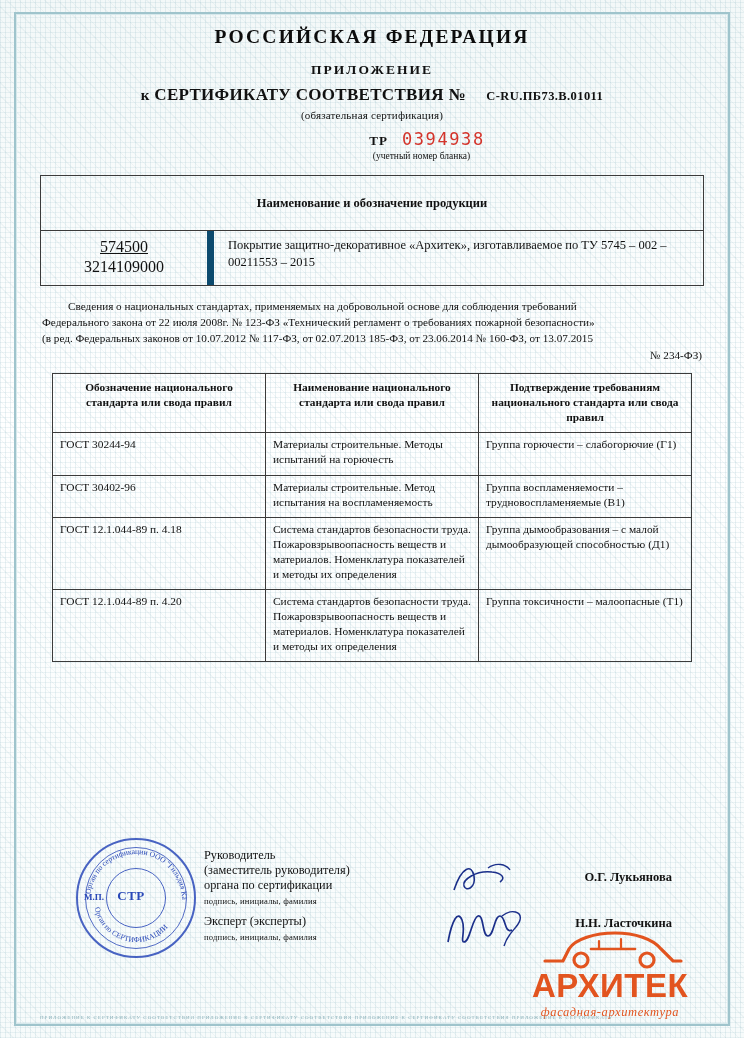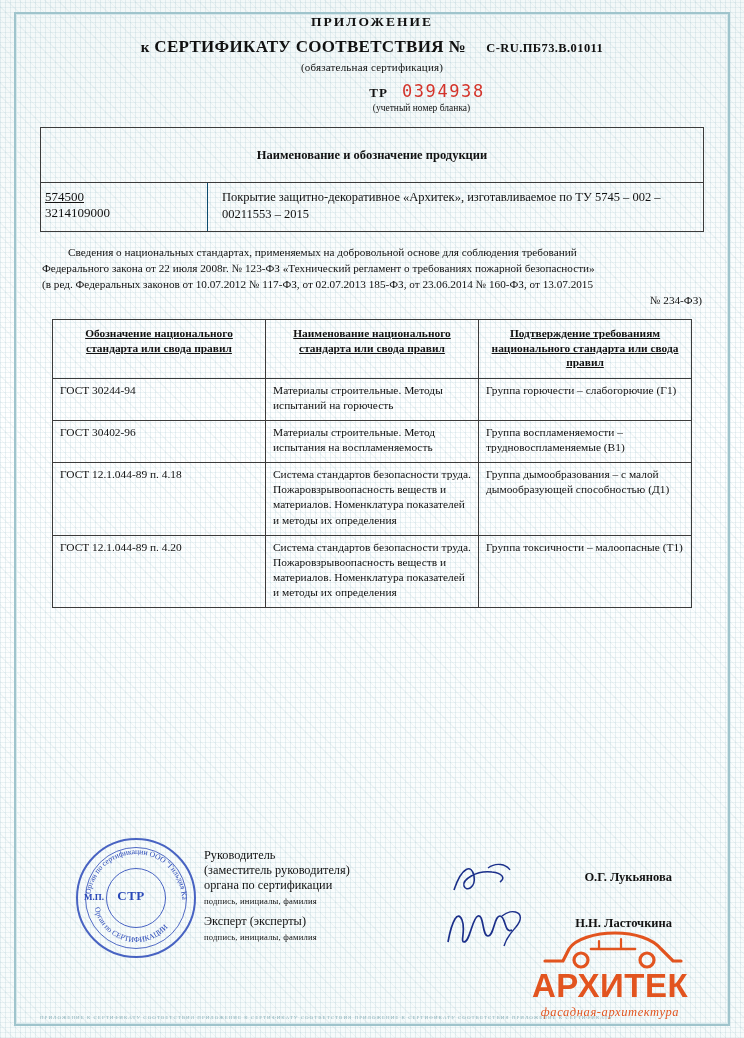--- a/index.html
+++ b/index.html
@@ -131,23 +131,23 @@
     flex: 1;
     display: flex;
     align-items: center;
     justify-content: center;
     font-size: 12.5px;
     font-weight: bold;
   }
   .prod-body { display: flex; min-height: 38px; }
   .prod-body .left {
     width: 158px;
-    border-right: 1px solid #0c4a6e;
-    text-align: left;
-    font-size: 13px;
+    border-right: 7px solid #0c4a6e;
+    text-align: center;
+    font-size: 16px;
     padding: 6px 4px 8px;
     line-height: 1.25;
   }
   .prod-body .left .okp { text-decoration: underline; }
   .prod-body .right {
     flex: 1;
     font-size: 12.5px;
     padding: 6px 8px 8px 14px;
     line-height: 1.35;
   }
@@ -177,21 +177,20 @@
     padding: 4px 7px 7px 7px;
     font-size: 11.4px;
     line-height: 1.32;
   }
   .std-table th {
     text-align: center;
     font-weight: bold;
     font-size: 11.4px;
     padding: 6px 6px 8px;
     line-height: 1.3;
-    text-decoration: underline;
   }
   .std-table td.c1 { width: 192px; }
   .std-table td.c2 { width: 232px; }
 
   
   .sign-block {
     position: absolute;
     left: 204px;
     top: 848px;
     width: 480px;
@@ -293,20 +292,21 @@
 </style>
 </head>
 <body>
 
 <div id="page">
   <div id="bg"></div>
   <div id="border-frame"></div>
 
   <div class="content">
 
+    <div class="hdr-title">РОССИЙСКАЯ ФЕДЕРАЦИЯ</div>
     <div class="hdr-sub">ПРИЛОЖЕНИЕ</div>
     <div class="hdr-line3">
       <span class="small-k">к</span>
       <span>СЕРТИФИКАТУ СООТВЕТСТВИЯ</span>
       <span>№</span>
       <span class="cert-num">C-RU.ПБ73.В.01011</span>
     </div>
     <div class="hdr-paren">(обязательная сертификация)</div>
     <div class="tr-row">
       <span class="tr-label">ТР</span>

